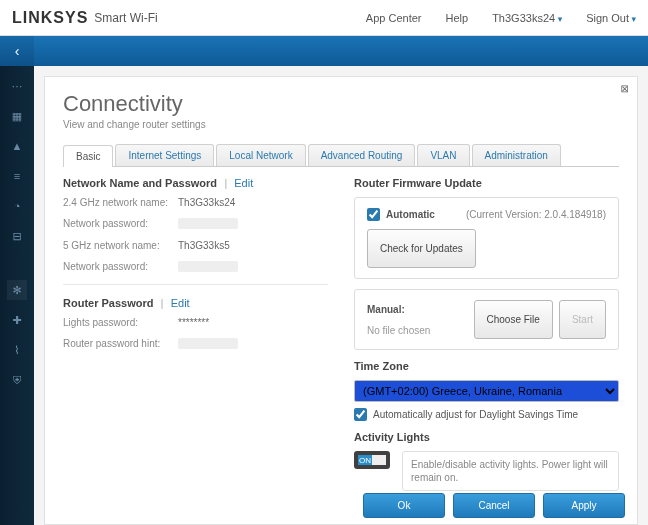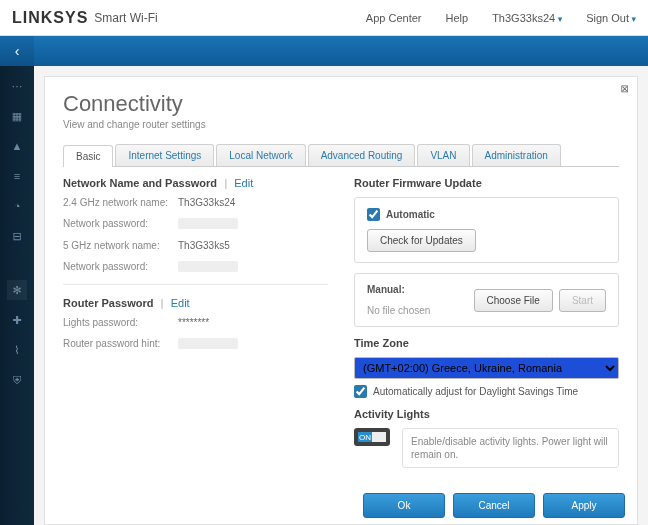--- a/index.html
+++ b/index.html
@@ -43,21 +43,21 @@
   .kv .k { width: 115px; color: #888; }
   .kv .v { color: #666; min-height: 12px; }
   .blur { background: #eee; color: #eee; border-radius: 2px; width: 60px; height: 11px; display:inline-block; }
 
   .box { border: 1px solid #dcdcdc; border-radius: 3px; padding: 10px 12px; margin-bottom: 10px; background: #fff; }
 
   .chk-row { display: flex; align-items: center; margin-bottom: 8px; font-size: 10px; }
   .chk-row input[type=checkbox] { margin-right: 6px; accent-color: #2a7ab0; }
   .ver-text { margin-left: auto; color: #888; font-size: 10px; }
 
-  .btn { display:inline-block; padding: 5px 12px; font-size: 10px; border: 1px solid #b8b8b8; border-radius: 3px; background: linear-gradient(#fdfdfd,#e8e8e8); color: #444; cursor: pointer; }
+  .btn { display:inline-block; padding: 13px 12px; font-size: 10px; border: 1px solid #b8b8b8; border-radius: 3px; background: linear-gradient(#fdfdfd,#e8e8e8); color: #444; cursor: pointer; }
   .btn[disabled] { color: #bbb; cursor: default; }
   .btn-blue { background: linear-gradient(#3a9edc,#1f7abb); color: #fff; border: 1px solid #1f6da5; }
 
   .manual-row { display: flex; align-items: center; font-size: 10px; }
   .manual-row .labels { flex: 1; }
   .manual-row .labels b { color: #555; }
   .manual-row .labels div { color: #999; margin-top: 10px; }
 
   select { width: 100%; font-size: 11px; padding: 3px 4px; border: 1px solid #bbb; border-radius: 2px; background:#1d4ed8; }
 
@@ -160,20 +160,21 @@
                 <div class="v"><span class="blur"></span></div>
               </div>
           </div>
 
           <div class="col">
             <div class="sect-title">Router Firmware Update</div>
             <div class="box">
               <div class="chk-row">
                 <input type="checkbox" checked="" style="">
                 <b>Automatic</b>
+                <span class="ver-text">(Current Version: 2.0.4.184918)</span>
               </div>
               <span class="btn">Check for Updates</span>
             </div>
             <div class="box">
               <div class="manual-row">
                 <div class="labels">
                   <b>Manual:</b>
                   <div>No file chosen</div>
                 </div>
                 <span class="btn">Choose File</span>

